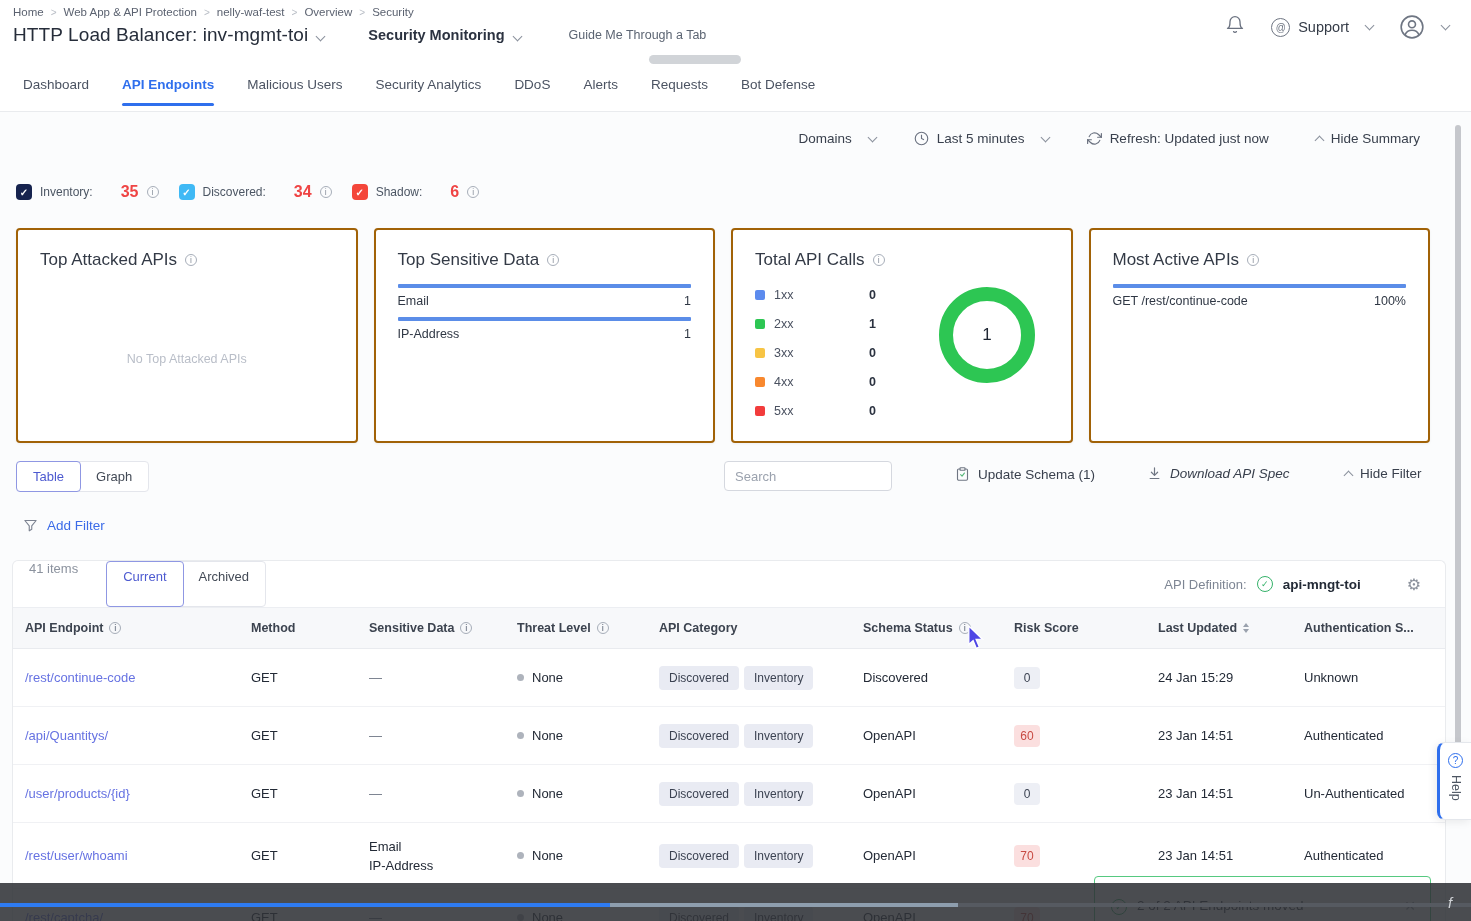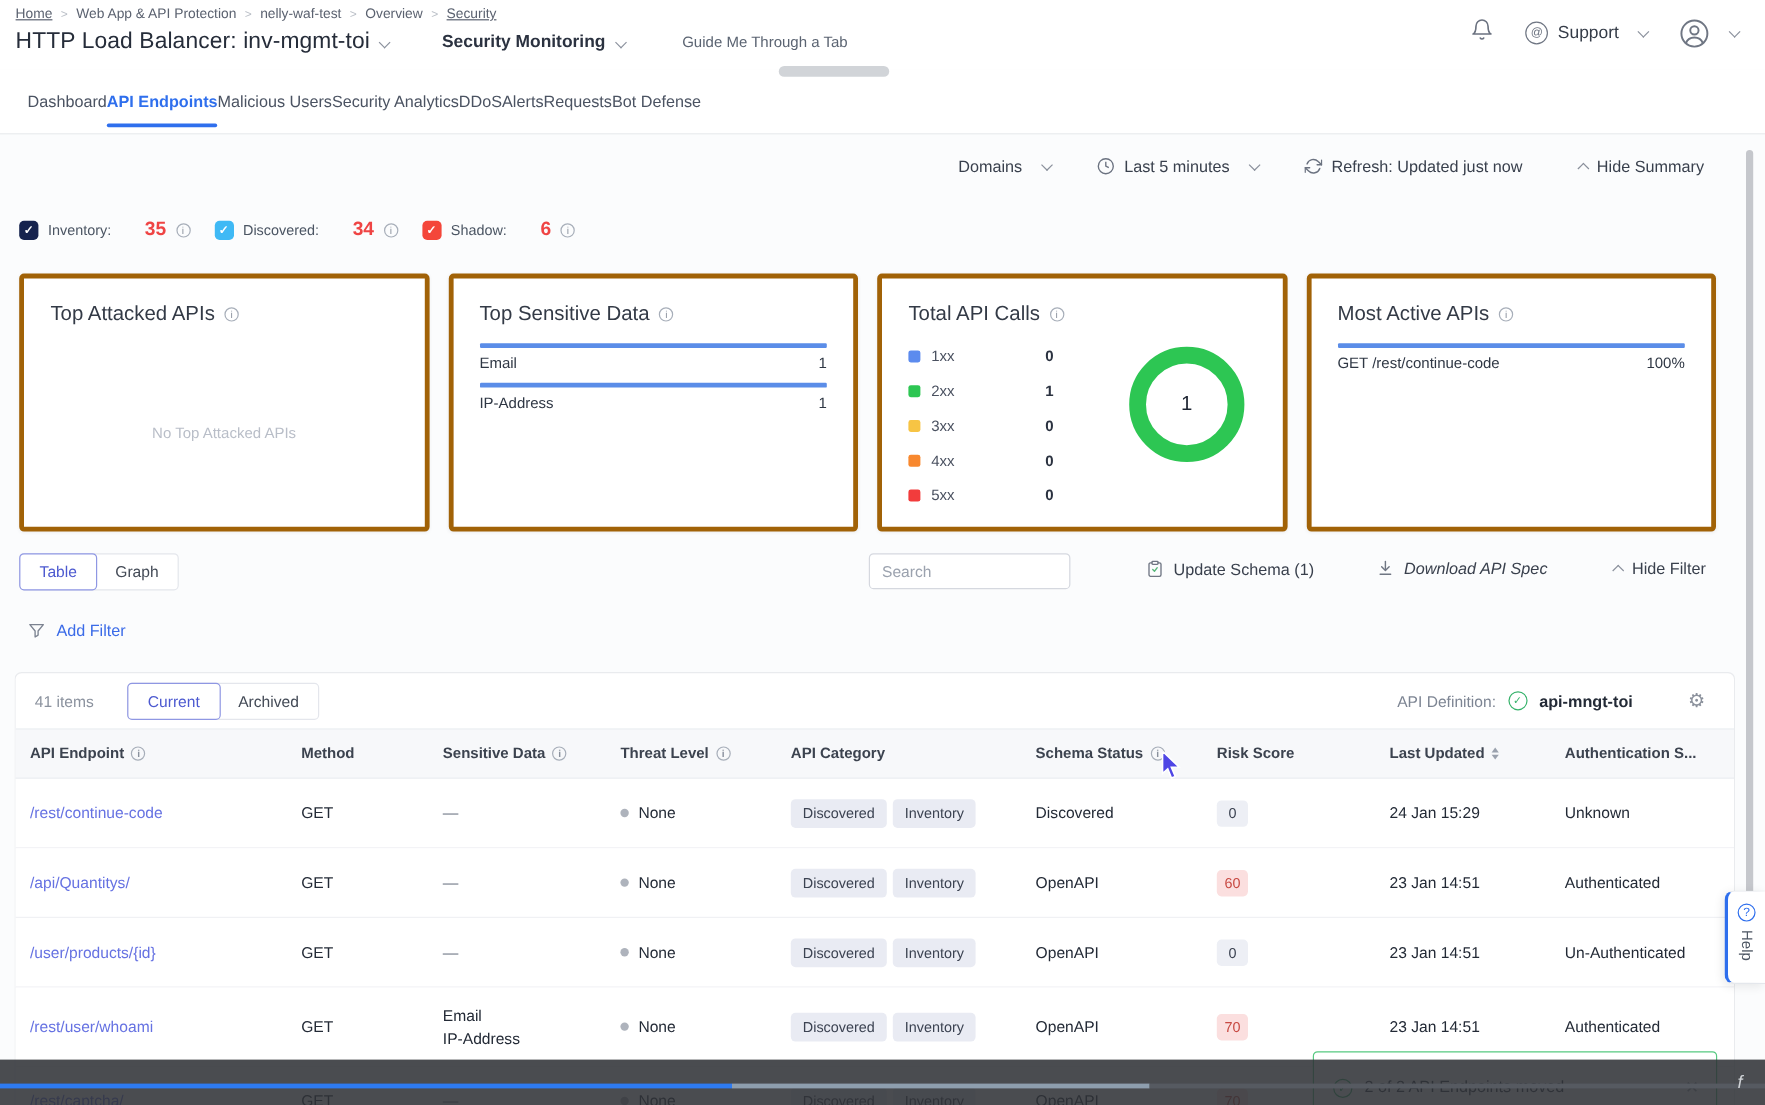--- a/index.html
+++ b/index.html
@@ -5,33 +5,33 @@
   * { margin:0; padding:0; box-sizing:border-box; }
   html,body { width:1471px; height:921px; }
   body { font-family:"Liberation Sans", sans-serif; background:#fff; }
   #app { position:relative; width:1471px; height:921px; background:#fbfcfd; overflow:hidden; }
 
   
   .hdr { position:absolute; left:0; top:0; width:100%; height:58px; background:#fff; }
   .crumb { position:absolute; left:13px; top:6px; font-size:11.5px; color:#5b6270; display:flex; gap:7px; align-items:center; }
   .crumb .sep { color:#b9bec6; font-size:10px; }
   .crumb .bc { cursor:pointer; }
-  .crumb .bc.u { text-decoration:underline; }
+  .crumb .bc.u { }
   .titlerow { position:absolute; left:13px; top:24px; display:flex; align-items:center; }
   .h-title { font-size:19px; font-weight:500; color:#262d3a; letter-spacing:.1px; }
   .chev { display:inline-block; width:7px; height:7px; border-right:1.5px solid #8a909c; border-bottom:1.5px solid #8a909c; transform:rotate(45deg); margin:-3px 0 0 9px; }
   .chev.up { transform:rotate(-135deg); margin-top:4px; }
   .h-sec { margin-left:44px; font-size:14.5px; font-weight:600; color:#2b3240; }
   .h-guide { margin-left:48px; font-size:12.5px; color:#5b6472; }
   .hdr-right { position:absolute; right:22px; top:14px; display:flex; align-items:center; gap:26px; }
   .icon-btn { display:flex; align-items:center; gap:8px; cursor:pointer; color:#343b47; font-size:14.5px; }
   .at-circ { width:19px; height:19px; border:1.5px solid #6f7683; border-radius:50%; display:flex; align-items:center; justify-content:center; font-size:10px; color:#6f7683; }
 
   
-  .tabs { position:absolute; left:0; top:58px; width:100%; height:54px; background:#fff; border-bottom:1px solid #e9ebee; display:flex; align-items:stretch; padding-left:23px; }
+  .tabs { position:absolute; left:0; top:58px; width:100%; height:54px; background:#fff; border-bottom:1px solid #e9ebee; display:flex; align-items:stretch; gap:33px; padding-left:23px; }
   .tab { display:flex; align-items:center; font-size:13.5px; color:#4b5362; position:relative; cursor:pointer; }
   .tab.active { color:#2f6fed; font-weight:700; }
   .tab.active::after { content:""; position:absolute; left:0; right:0; bottom:5px; height:3px; border-radius:2px; background:#2f6fed; }
 
   .artifact { position:absolute; left:649px; top:55px; width:92px; height:9px; background:#c9ccd1; border-radius:5px; opacity:.85; }
 
   
   .sum-controls { position:absolute; top:131px; right:51px; display:flex; align-items:center; gap:38px; font-size:13.5px; color:#39404d; }
   .sc-item { display:flex; align-items:center; gap:8px; cursor:pointer; }
 
@@ -39,21 +39,21 @@
   .chips { position:absolute; left:16px; top:183px; display:flex; gap:20px; align-items:center; }
   .chip { display:flex; align-items:center; gap:8px; cursor:pointer; }
   .cbx { width:16px; height:16px; border-radius:4px; display:flex; align-items:center; justify-content:center; color:#fff; font-size:10px; font-weight:700; }
   .chip .lab { font-size:12px; color:#4b5563; }
   .chip .cnt { font-size:16px; font-weight:700; color:#ef4444; margin-left:20px; }
 
   .info-i { display:inline-flex; width:12px; height:12px; border:1px solid #a7aeb9; border-radius:50%; color:#8a919d; font-size:8.5px; align-items:center; justify-content:center; font-style:normal; flex:none; }
 
   
   .cards { position:absolute; left:16px; top:228px; width:1414px; height:215px; display:grid; grid-template-columns:repeat(4,1fr); gap:16px; }
-  .card { background:#fff; border:4px solid #a16207; border-radius:4px; box-shadow:0 1px 3px rgba(16,24,40,.05); position:relative; padding:20px 22px; }
+  .card { background:#fff; border:2px solid #a16207; border-radius:4px; box-shadow:0 1px 3px rgba(16,24,40,.05); position:relative; padding:20px 22px; }
   .card-title { font-size:17px; color:#333a46; display:flex; align-items:center; gap:8px; }
   .empty-txt { position:absolute; left:0; right:0; top:122px; text-align:center; font-size:12.5px; color:#b9bec8; }
   .bar-list { margin-top:14px; }
   .bar-row { margin-bottom:9px; }
   .bar { height:4px; border-radius:1px; margin-bottom:6px; }
   .bar-lab { display:flex; justify-content:space-between; font-size:12.5px; color:#2f3744; }
   .legend { position:absolute; left:22px; top:50px; }
   .leg-row { height:29px; display:flex; align-items:center; }
   .leg-sq { width:10px; height:10px; border-radius:2px; margin-right:9px; flex:none; }
   .leg-lab { font-size:12.5px; color:#4a5160; width:95px; }
@@ -66,21 +66,21 @@
   .seg-btn.active { border-color:#8f97e3; color:#4d5ad0; background:#fff; }
   .seg-view { left:16px; top:461px; }
   .search { position:absolute; left:724px; top:461px; width:168px; height:30px; border:1px solid #d5d8df; border-radius:4px; padding:0 10px; font-size:13px; color:#343b47; font-family:"Liberation Sans",sans-serif; background:#fff; }
   .search::placeholder { color:#9ba2ae; }
   .tb-act { position:absolute; top:466px; display:flex; align-items:center; gap:8px; font-size:13.5px; color:#39404d; cursor:pointer; }
   .addf { position:absolute; left:23px; top:518px; display:flex; align-items:center; gap:9px; cursor:pointer; }
   .addf span { font-size:13.5px; color:#3b6be8; }
 
   
   .tcard { position:absolute; left:12px; top:560px; width:1434px; height:380px; background:#fff; border:1px solid #e9ebee; border-bottom:none; border-radius:6px 6px 0 0; }
-  .items-bar { height:46px; display:flex; align-items:center; padding:0 24px 0 16px; }
+  .items-bar { height:46px; display:flex; padding:0 24px 0 16px; }
   .items-cnt { font-size:13px; color:#8b929e; margin-right:28px; }
   .def-right { margin-left:auto; display:flex; align-items:center; gap:10px; }
   .def-lab { font-size:13px; color:#7d8593; }
   .def-val { font-size:13.5px; font-weight:700; color:#232a36; }
   .ok-circ { width:16px; height:16px; border:1.5px solid #35b26a; border-radius:50%; color:#35b26a; font-size:9px; display:flex; align-items:center; justify-content:center; }
   .gear { font-size:16px; color:#8b919c; margin-left:36px; cursor:pointer; }
   .t-grid { display:grid; grid-template-columns:226px 118px 148px 142px 204px 151px 144px 146px 1fr; padding-left:12px; align-items:center; }
   .t-head { height:42px; background:#f7f8fa; border-top:1px solid #eceef2; border-bottom:1px solid #e9ebef; }
   .th { font-size:12.5px; font-weight:700; color:#3c434f; display:flex; align-items:center; gap:6px; }
   .t-row { height:58px; border-bottom:1px solid #f0f1f4; background:#fff; }

